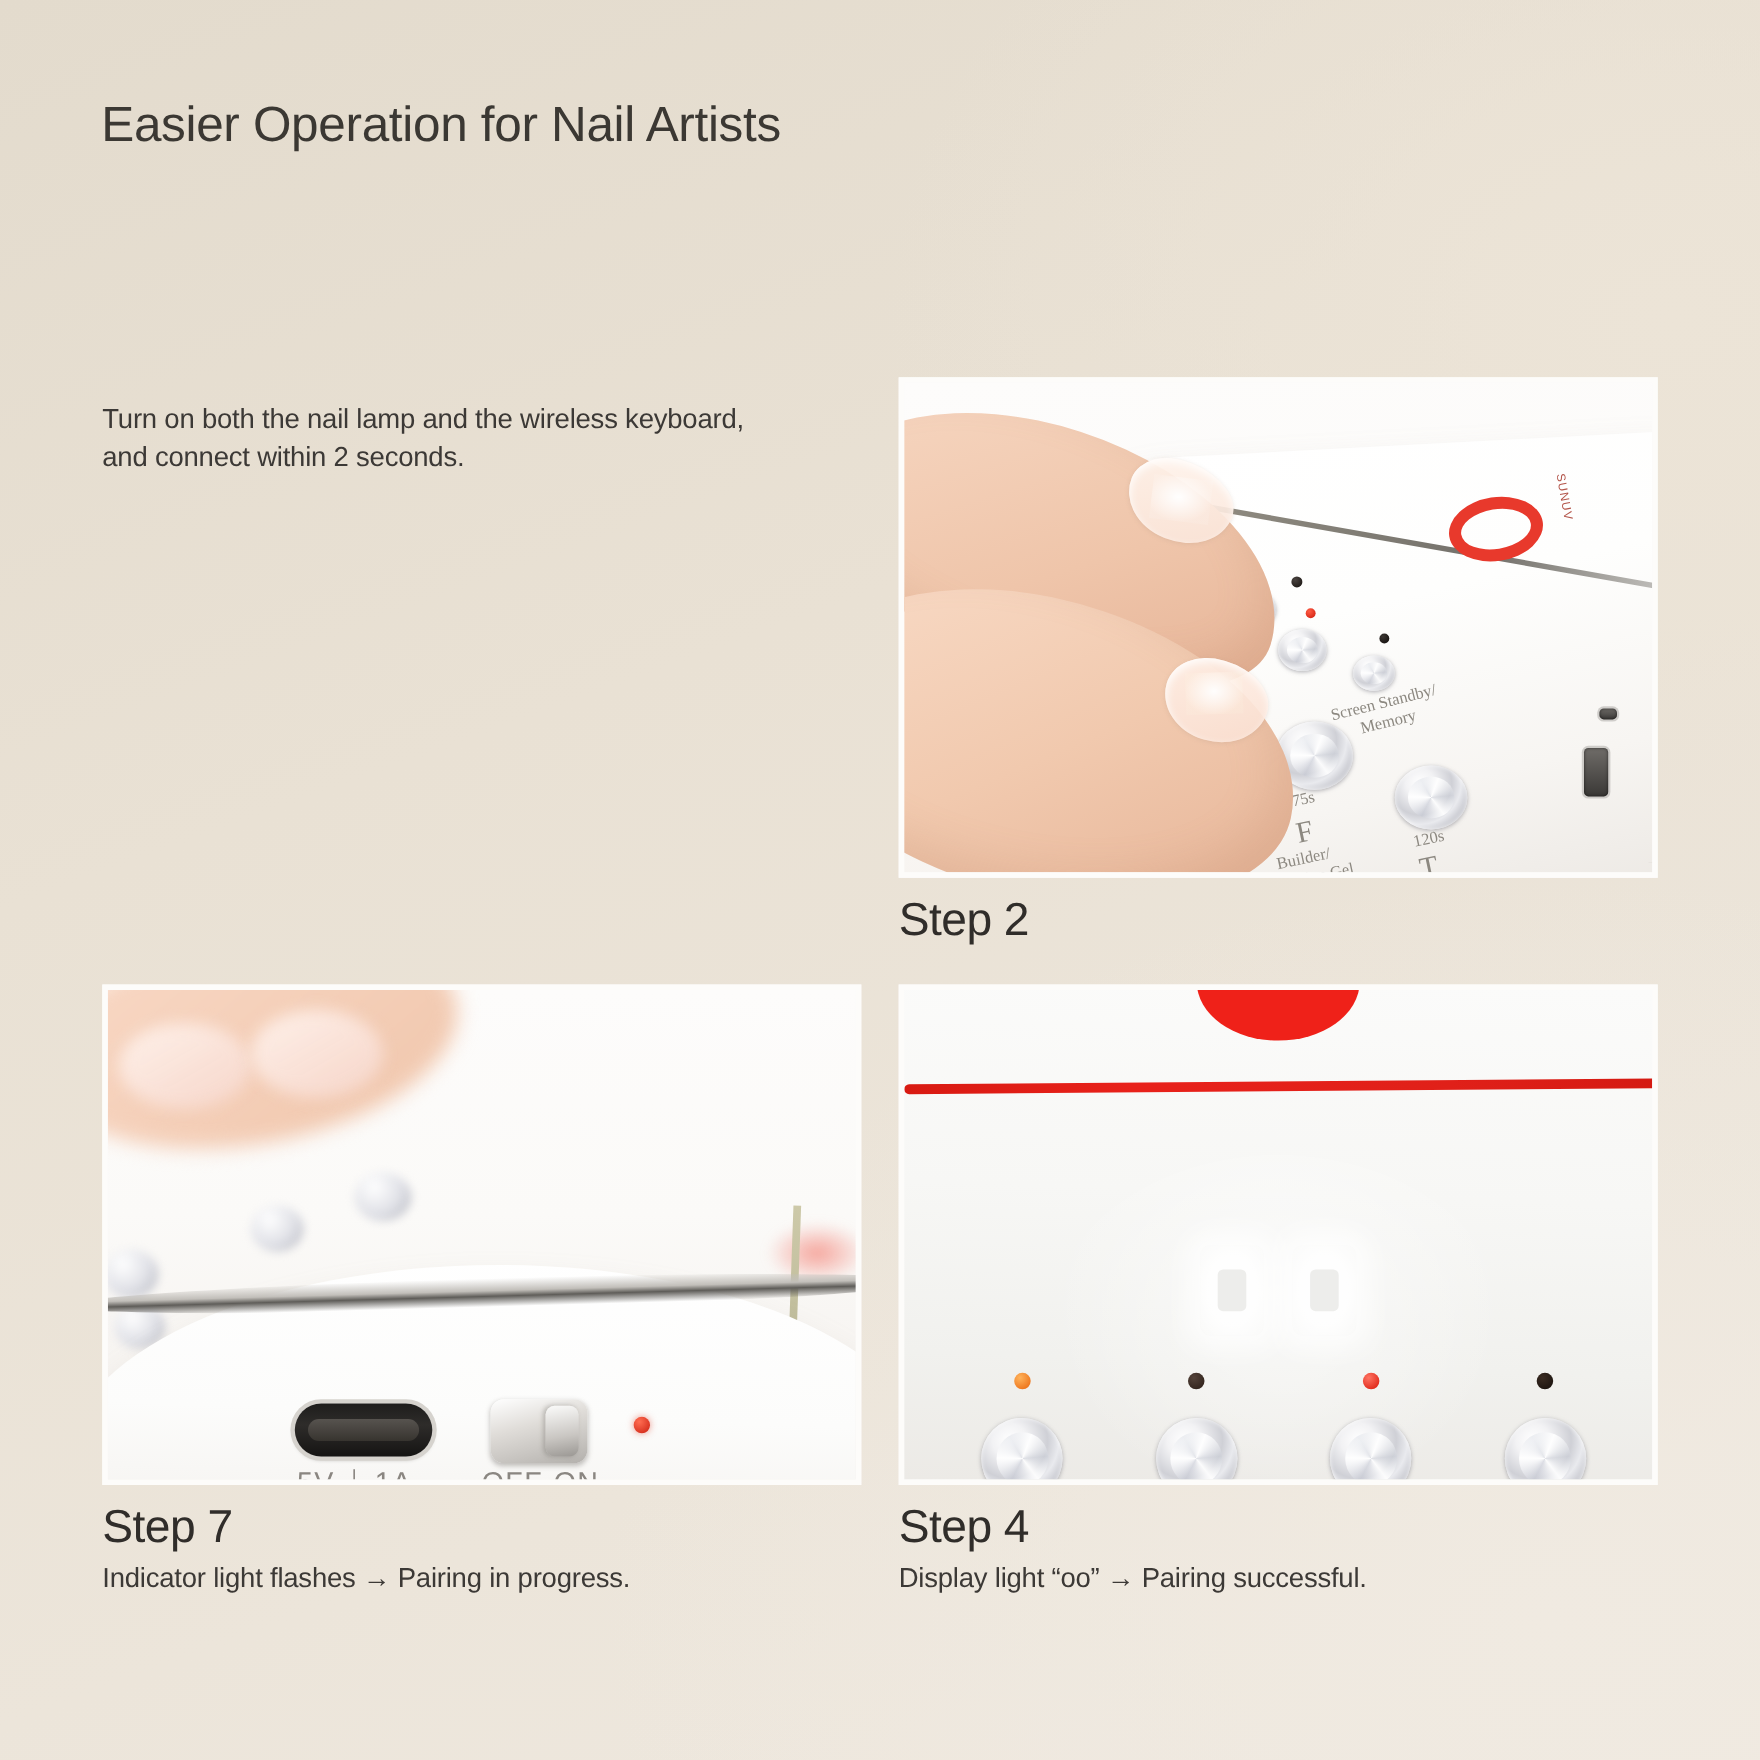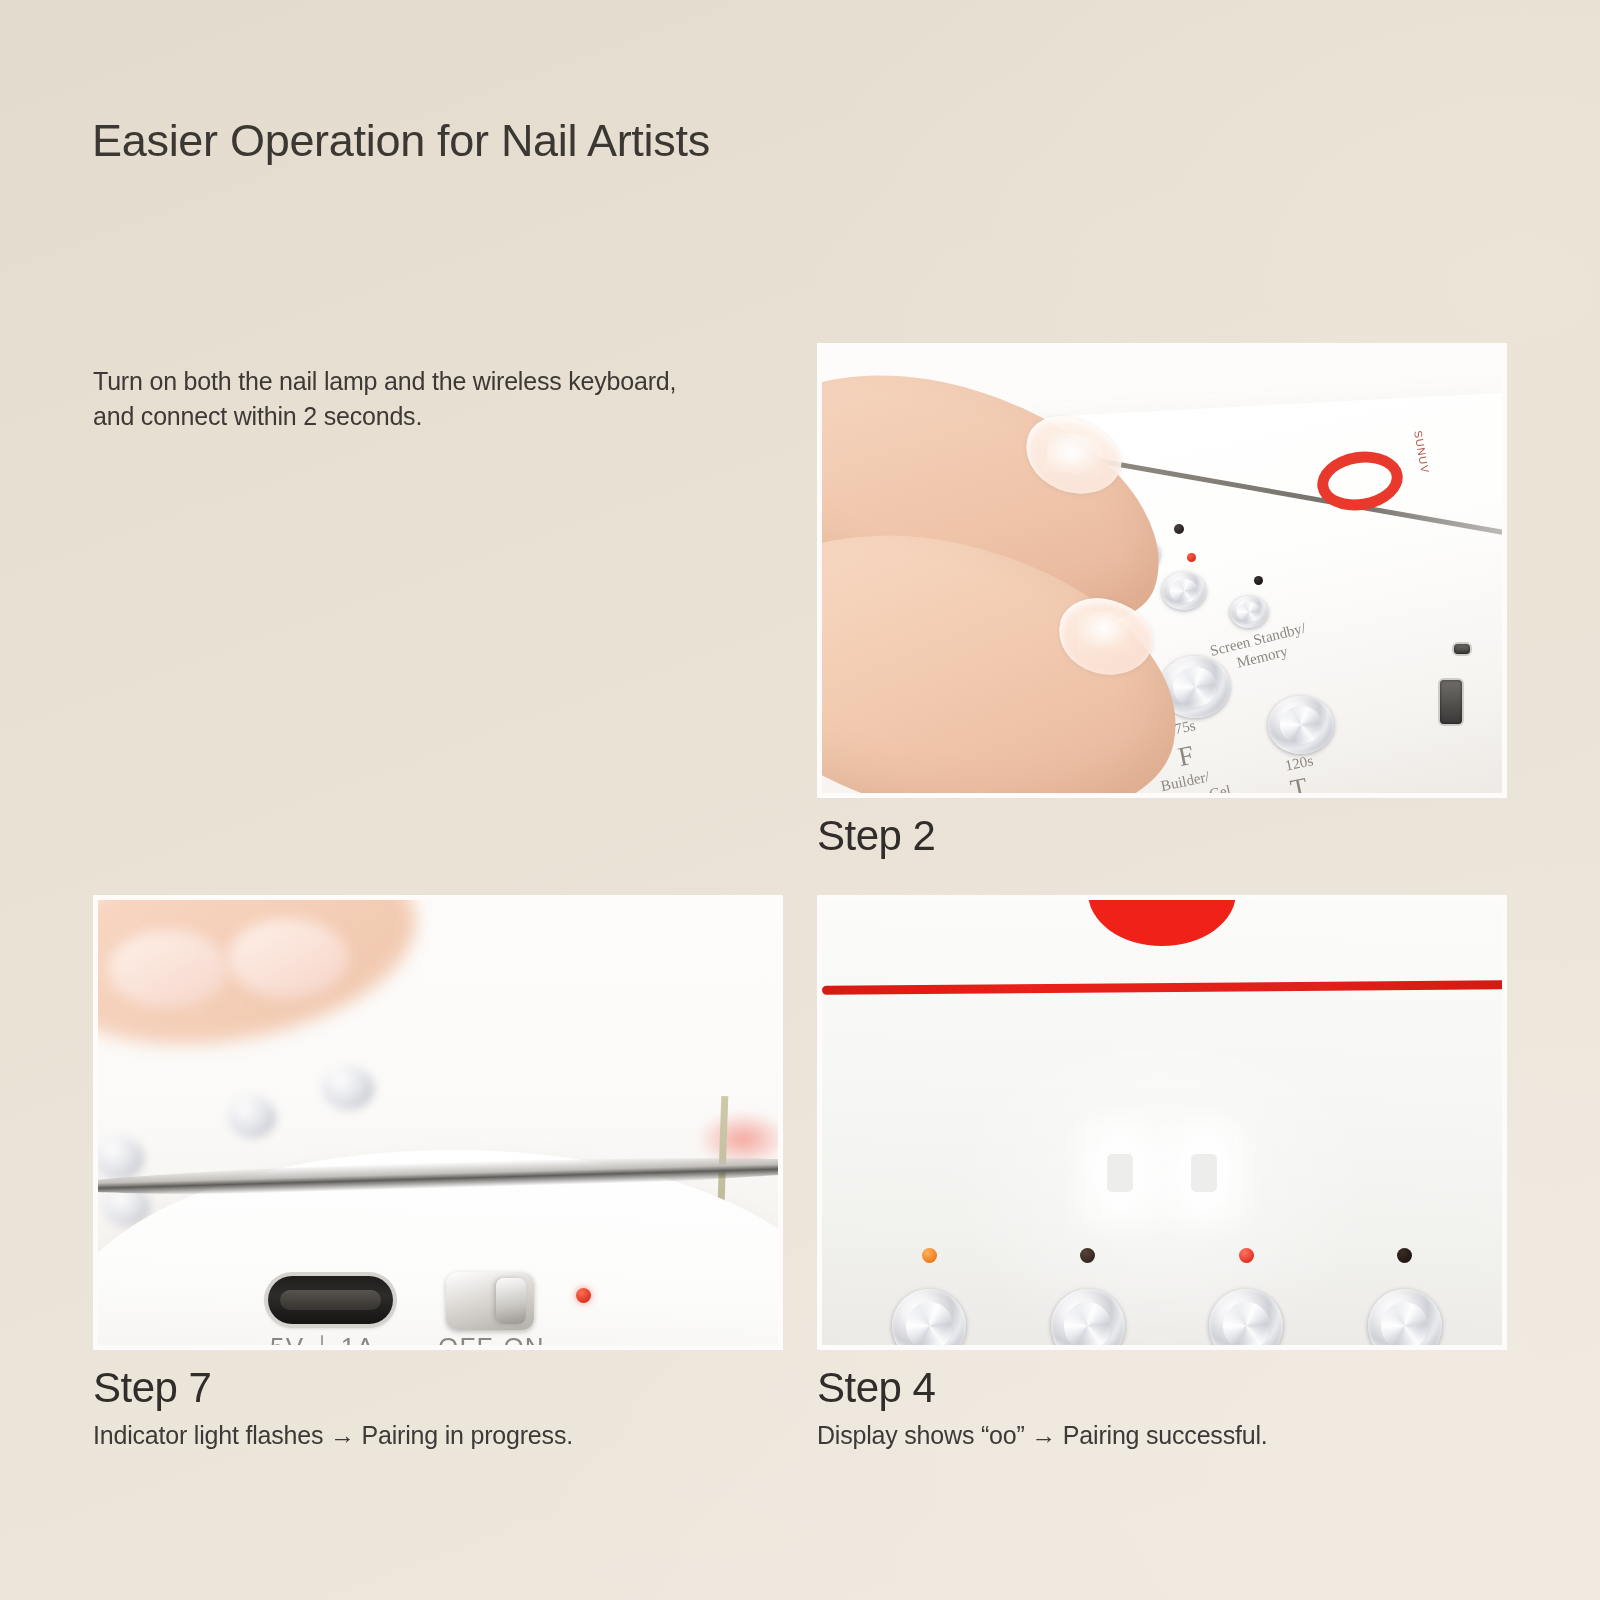--- a/index.html
+++ b/index.html
@@ -24,21 +24,20 @@
   .title {
     font-size:83px;
     font-weight:700;
     letter-spacing:-1.5px;
     color:#33302d;
     line-height:1.04;
     white-space:nowrap;
   }
 
   .subtitle {
-    margin-top:28px;
     font-size:45px;
     font-weight:400;
     color:#3b3833;
     letter-spacing:-0.3px;
     line-height:1.1;
   }
 
   
   .grid {
     position:absolute;
@@ -563,17 +562,17 @@
           </div>
           <div class="btncell">
             <div class="dot" style="background:radial-gradient(circle at 35% 30%,#3a2b22,#16100c);"></div>
             <div class="gem gem4"></div>
           </div>
         </div>
       </div>
     </div>
     <div class="caption">
       <div class="step-title">Step 4</div>
-      <div class="step-desc">Display shows “oo” → Pairing successful.</div>
+      <div class="step-desc">Display light “oo” → Pairing successful.</div>
     </div>
   </div>
 
 </div>
 
 </body></html>

